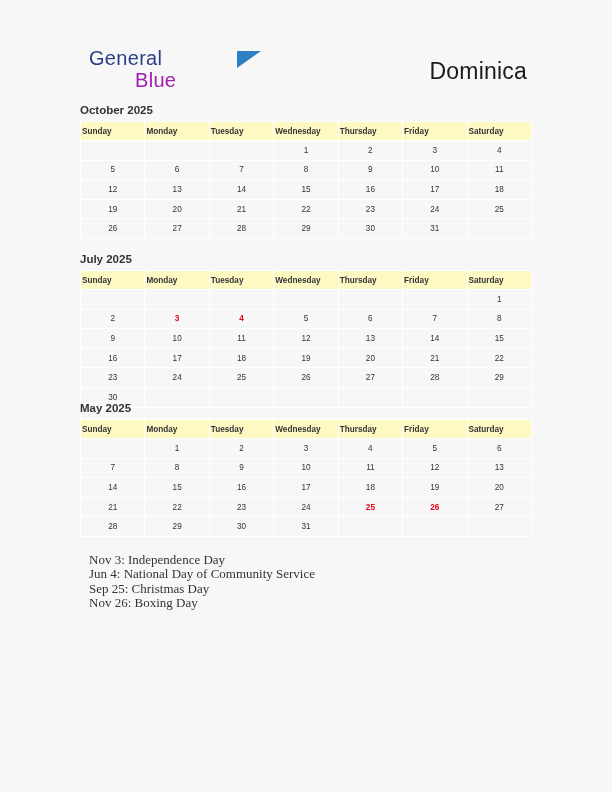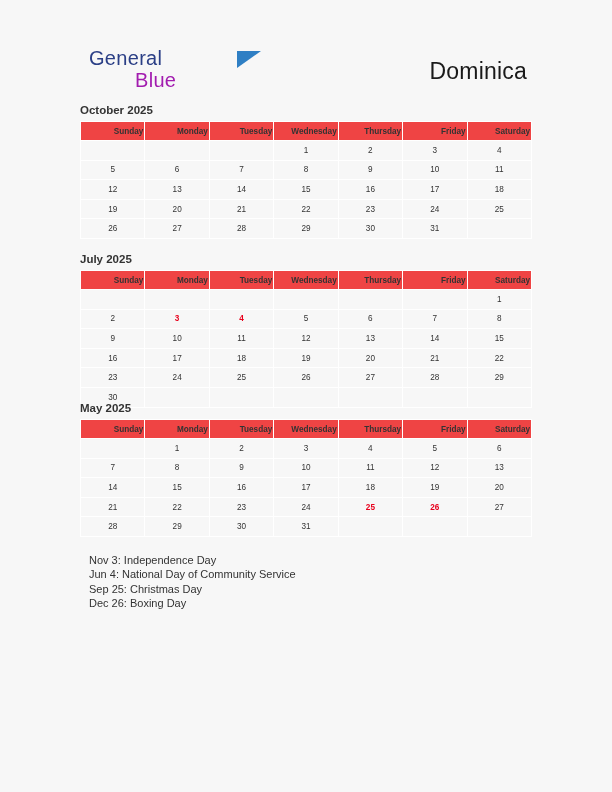--- a/index.html
+++ b/index.html
@@ -87,27 +87,27 @@
     font-weight: bold;
     color: #333333;
     padding-bottom: 5px;
   }
   table.cal {
     width: 452px;
     border-collapse: collapse;
     table-layout: fixed;
   }
   table.cal th {
-    background: #ef4444;
+    background: #fef9c3;
     border: 1px solid #ffffff;
     font-size: 8.2px;
     font-weight: bold;
     color: #333333;
     height: 16px;
-    text-align: right;
+    text-align: left;
     vertical-align: middle;
   }
   table.cal td {
     border: 1px solid #ffffff;
     background: #f7f7f7;
     font-size: 8.2px;
     color: #333333;
     height: 16.6px;
     text-align: center;
     vertical-align: middle;
@@ -119,24 +119,25 @@
   table.cal td.empty { color: transparent; }
 
   
   .notes {
     position: absolute;
     left: 89px;
     top: 553px;
     width: 400px;
   }
   .note {
-    font-size: 11px;
+    font-size: 13px;
     color: #333333;
     line-height: 14.4px;
     white-space: nowrap;
+    font-family: Liberation Serif, serif;
   }
 </style>
 </head>
 <body>
 
 <div class="page">
 
   <div class="header">
     <div class="logo">
       <span class="logo-general">General</span>
@@ -344,16 +345,16 @@
             <td class="empty"></td>
           </tr>
         </tbody>
     </table>
   </div>
 
   <div class="notes">
       <div class="note">Nov 3: Independence Day</div>
       <div class="note">Jun 4: National Day of Community Service</div>
       <div class="note">Sep 25: Christmas Day</div>
-      <div class="note">Dec 26: Boxing Day</div>
+      <div class="note">Nov 26: Boxing Day</div>
     </div>
 
 </div>
 
 </body></html>

